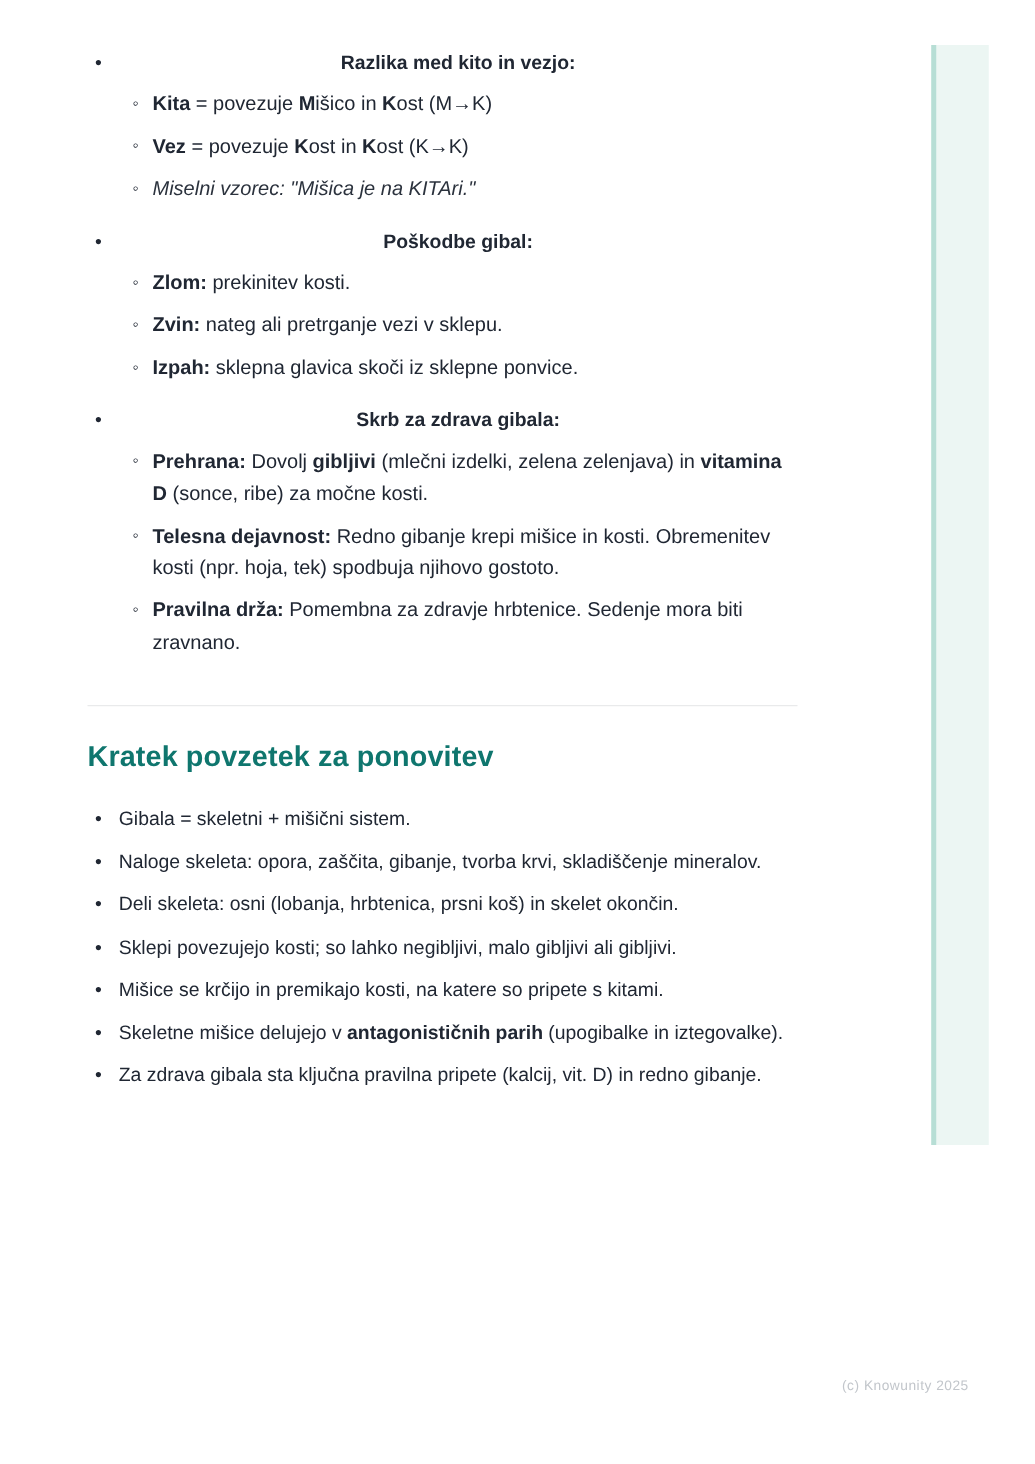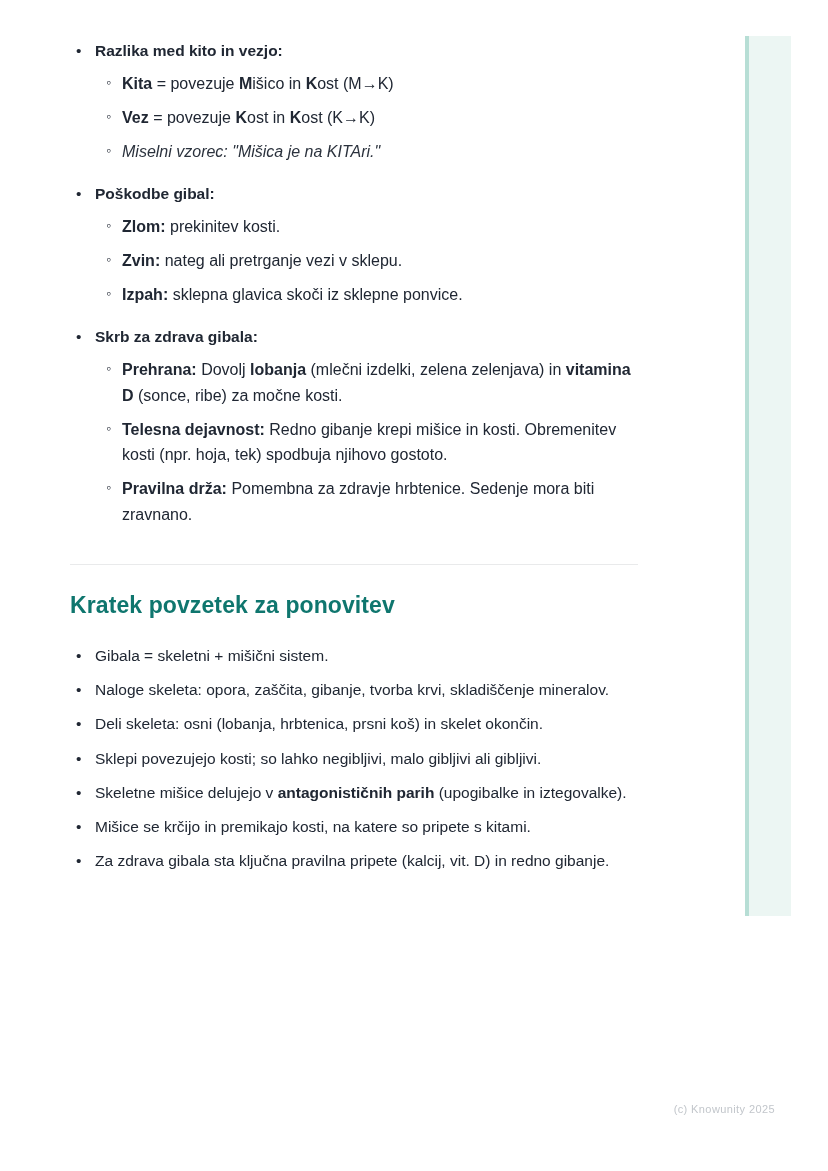--- a/index.html
+++ b/index.html
@@ -40,21 +40,21 @@
   }
   .l1 > li::before {
     content: "\2022";
     position: absolute;
     left: 6px;
     top: 0;
     font-size: 15.5px;
     color: #202733;
   }
   .l1.outline > li { margin-bottom: 16px; }
-  .sec-title { font-weight: bold; }
+  .sec-title { font-weight: bold; text-align: center; }
   .l2 > li {
     position: relative;
     padding-left: 27px;
     margin-top: 8px;
     font-size: 16px;
     line-height: 1.62;
   }
   .l2 > li::before {
     content: "\25E6";
     position: absolute;
@@ -107,36 +107,36 @@
           <div class="sec-title">Poškodbe gibal:</div>
           <ul class="l2">
             <li><span class="seg-b">Zlom:</span><span> prekinitev kosti.</span></li>
             <li><span class="seg-b">Zvin:</span><span> nateg ali pretrganje vezi v sklepu.</span></li>
             <li><span class="seg-b">Izpah:</span><span> sklepna glavica skoči iz sklepne ponvice.</span></li>
           </ul>
         </li>
         <li>
           <div class="sec-title">Skrb za zdrava gibala:</div>
           <ul class="l2">
-            <li><span class="seg-b">Prehrana:</span><span> Dovolj </span><span class="seg-b">lobanja</span><span> (mlečni izdelki, zelena zelenjava) in </span><span class="seg-b">vitamina D</span><span> (sonce, ribe) za močne kosti.</span></li>
+            <li><span class="seg-b">Prehrana:</span><span> Dovolj </span><span class="seg-b">gibljivi</span><span> (mlečni izdelki, zelena zelenjava) in </span><span class="seg-b">vitamina D</span><span> (sonce, ribe) za močne kosti.</span></li>
             <li><span class="seg-b">Telesna dejavnost:</span><span> Redno gibanje krepi mišice in kosti. Obremenitev kosti (npr. hoja, tek) spodbuja njihovo gostoto.</span></li>
             <li><span class="seg-b">Pravilna drža:</span><span> Pomembna za zdravje hrbtenice. Sedenje mora biti zravnano.</span></li>
           </ul>
         </li>
       </ul>
 
     <hr class="divider">
 
     <h2 class="summary-heading">Kratek povzetek za ponovitev</h2>
 
     <ul class="l1" id="summary">
         <li><span>Gibala = skeletni + mišični sistem.</span></li>
         <li><span>Naloge skeleta: opora, zaščita, gibanje, tvorba krvi, skladiščenje mineralov.</span></li>
         <li><span>Deli skeleta: osni (lobanja, hrbtenica, prsni koš) in skelet okončin.</span></li>
         <li><span>Sklepi povezujejo kosti; so lahko negibljivi, malo gibljivi ali gibljivi.</span></li>
+        <li><span>Mišice se krčijo in premikajo kosti, na katere so pripete s kitami.</span></li>
         <li><span>Skeletne mišice delujejo v </span><span class="seg-b">antagonističnih parih</span><span> (upogibalke in iztegovalke).</span></li>
-        <li><span>Mišice se krčijo in premikajo kosti, na katere so pripete s kitami.</span></li>
         <li><span>Za zdrava gibala sta ključna pravilna pripete (kalcij, vit. D) in redno gibanje.</span></li>
       </ul>
   </main>
 
   <div class="footer">(c) Knowunity 2025</div>
 </div>
 
 </body></html>

